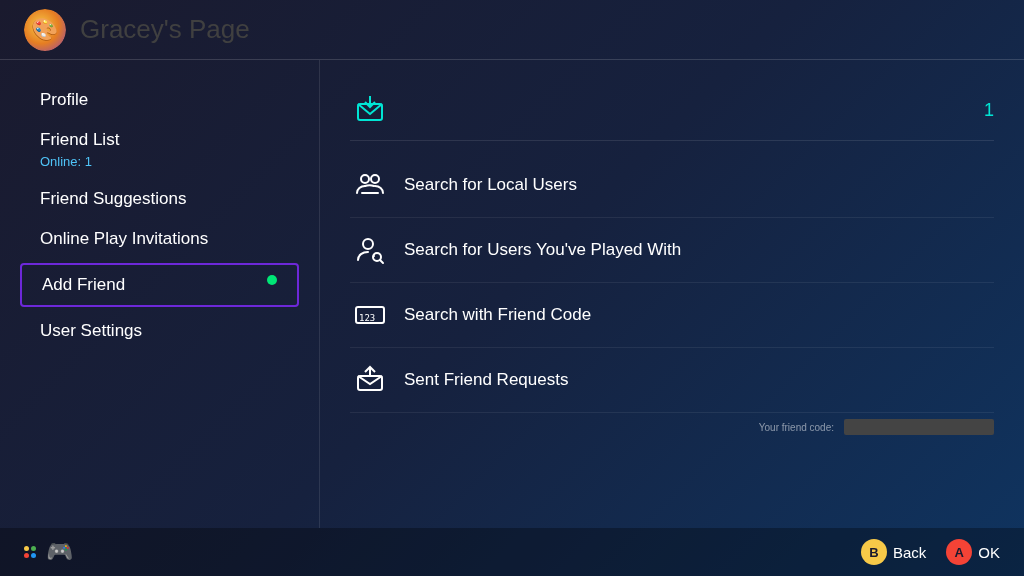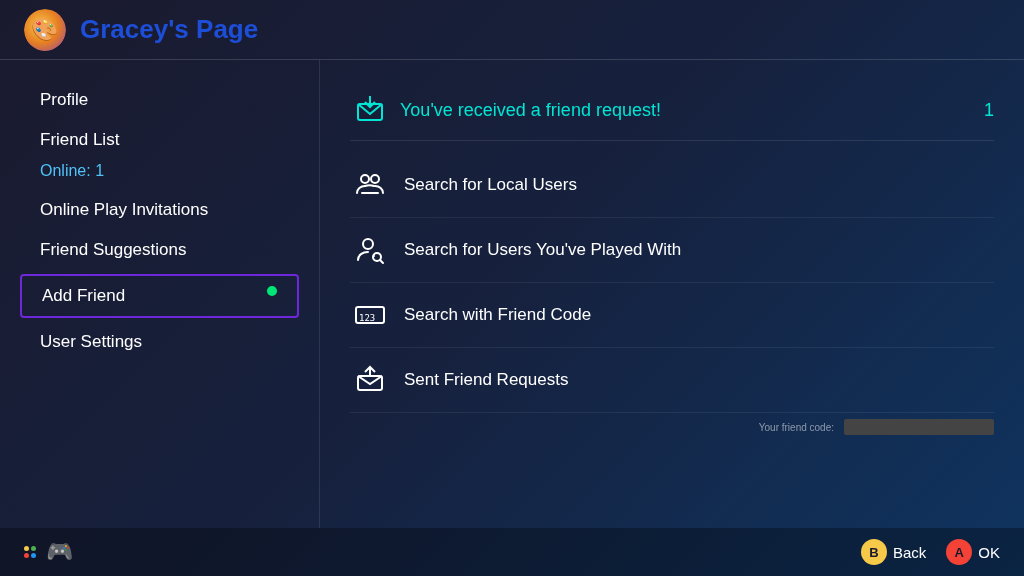--- a/index.html
+++ b/index.html
@@ -39,22 +39,22 @@
       background: radial-gradient(circle at 40% 40%, #f7c948, #e67e22 50%, #8e44ad 100%);
       border-radius: 50%;
       display: flex;
       align-items: center;
       justify-content: center;
       font-size: 22px;
     }
 
     .header-title {
       font-size: 26px;
-      font-weight: 700;
-      color: #1d4ed8;
+      font-weight: 400;
+      color: #404040;
     }
 
     
     .main-layout {
       display: flex;
       height: calc(576px - 60px - 48px);
     }
 
     
     .sidebar {
@@ -83,24 +83,24 @@
     }
 
     .sidebar-item.active .dot {
       width: 10px;
       height: 10px;
       background: #00e676;
       border-radius: 50%;
     }
 
     .sidebar-item .sub-text {
-      font-size: 16px;
+      font-size: 13px;
       color: #4fc3f7;
       display: block;
-      margin-top: 12px;
+      margin-top: 4px;
     }
 
     
     .content {
       flex: 1;
       padding: 20px 30px;
     }
 
     
     .friend-request-banner {
@@ -265,25 +265,25 @@
     <div class="sidebar-item">
       <span>Profile</span>
     </div>
 
     <div class="sidebar-item">
       <span>Friend List</span>
       <span class="sub-text">Online: 1</span>
     </div>
 
     <div class="sidebar-item">
+      <span>Friend Suggestions</span>
+    </div>
+
+    <div class="sidebar-item">
       <span>Online Play Invitations</span>
-    </div>
-
-    <div class="sidebar-item">
-      <span>Friend Suggestions</span>
     </div>
 
     <div class="sidebar-item active">
       <span>Add Friend</span>
       <span class="dot"></span>
     </div>
 
     <div class="sidebar-item">
       <span>User Settings</span>
     </div>
@@ -296,21 +296,20 @@
       <div class="banner-left">
 
         <div class="icon-box">
           <svg class="icon-svg" viewBox="0 0 32 32" fill="none" xmlns="http://www.w3.org/2000/svg">
             <rect x="4" y="10" width="24" height="16" rx="2" stroke="#00e5d4" stroke-width="2" fill="none"></rect>
             <polyline points="4,10 16,20 28,10" stroke="#00e5d4" stroke-width="2" fill="none"></polyline>
             <line x1="16" y1="2" x2="16" y2="12" stroke="#00e5d4" stroke-width="2"></line>
             <polyline points="11,8 16,13 21,8" stroke="#00e5d4" stroke-width="2" fill="none"></polyline>
           </svg>
         </div>
-        <span class="banner-text">You've received a friend request!</span>
       </div>
       <span class="banner-count">1</span>
     </div>
 
     <div class="menu-item">
       <div class="icon-box">
         <svg class="icon-svg" viewBox="0 0 32 32" fill="none" xmlns="http://www.w3.org/2000/svg">
           <circle cx="11" cy="10" r="4" stroke="white" stroke-width="2" fill="none"></circle>
           <path d="M3 24c0-4 3.6-7 8-7" stroke="white" stroke-width="2" fill="none" stroke-linecap="round"></path>
           <circle cx="21" cy="10" r="4" stroke="white" stroke-width="2" fill="none"></circle>

